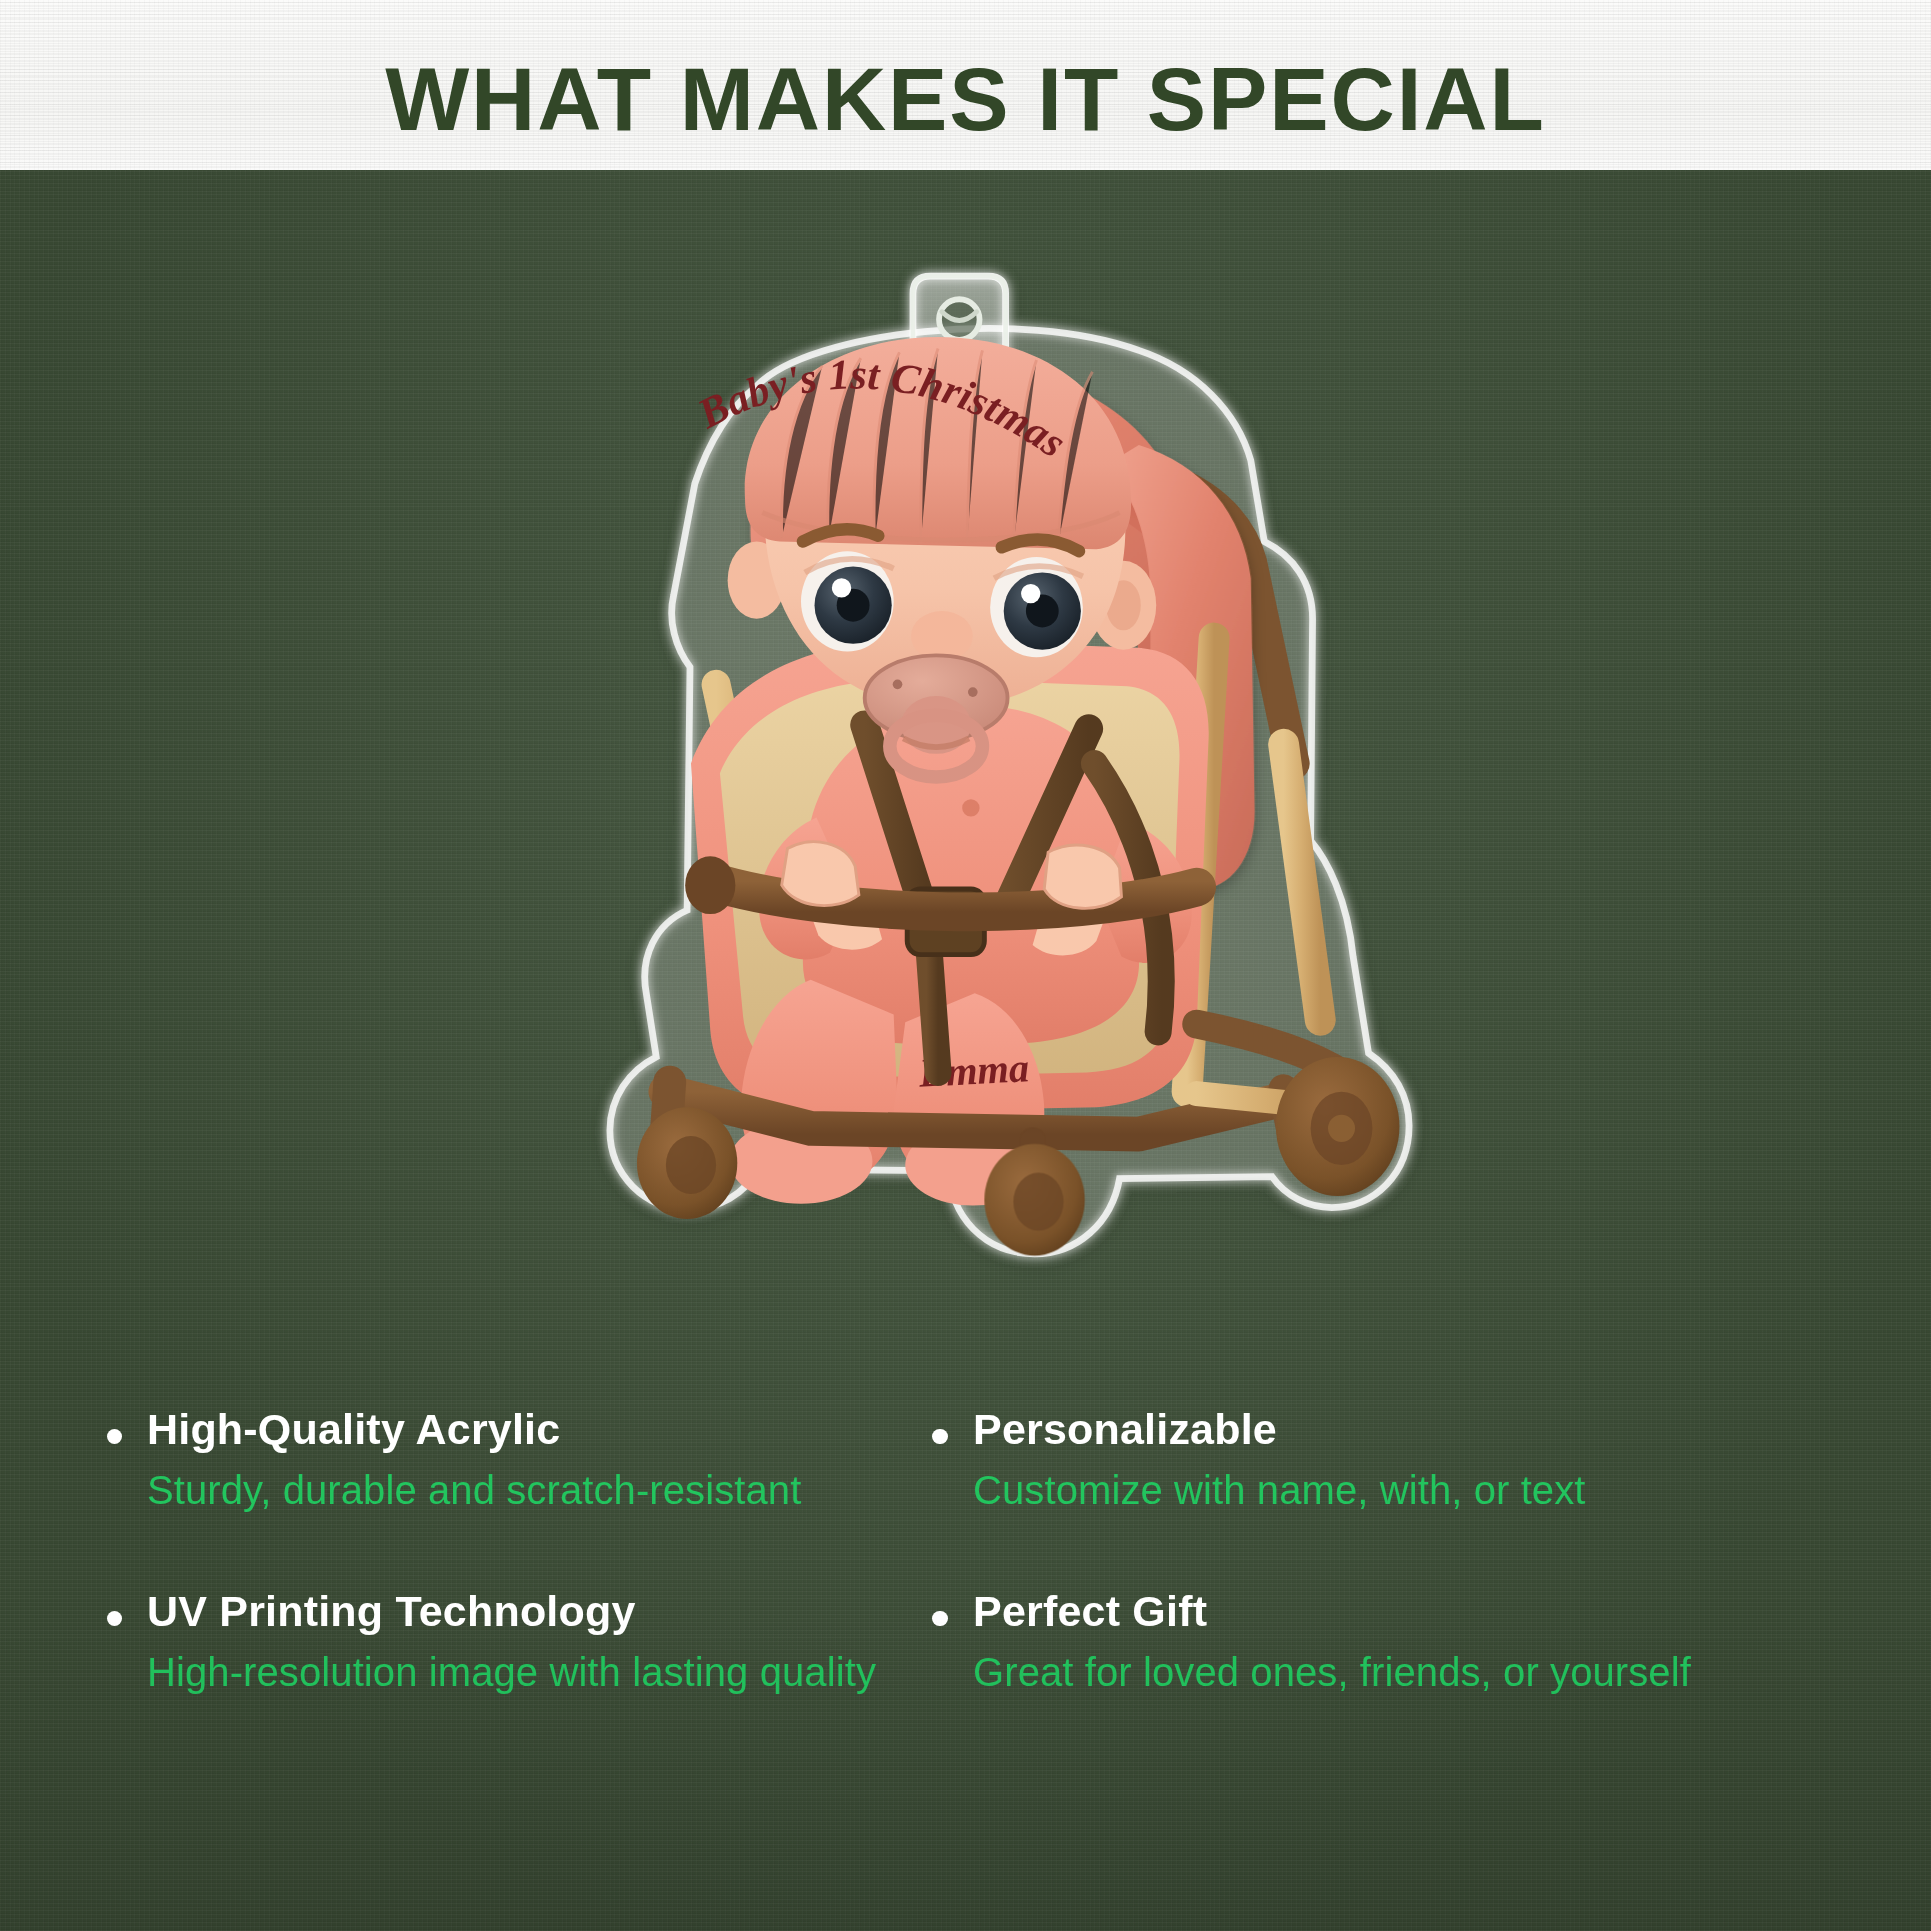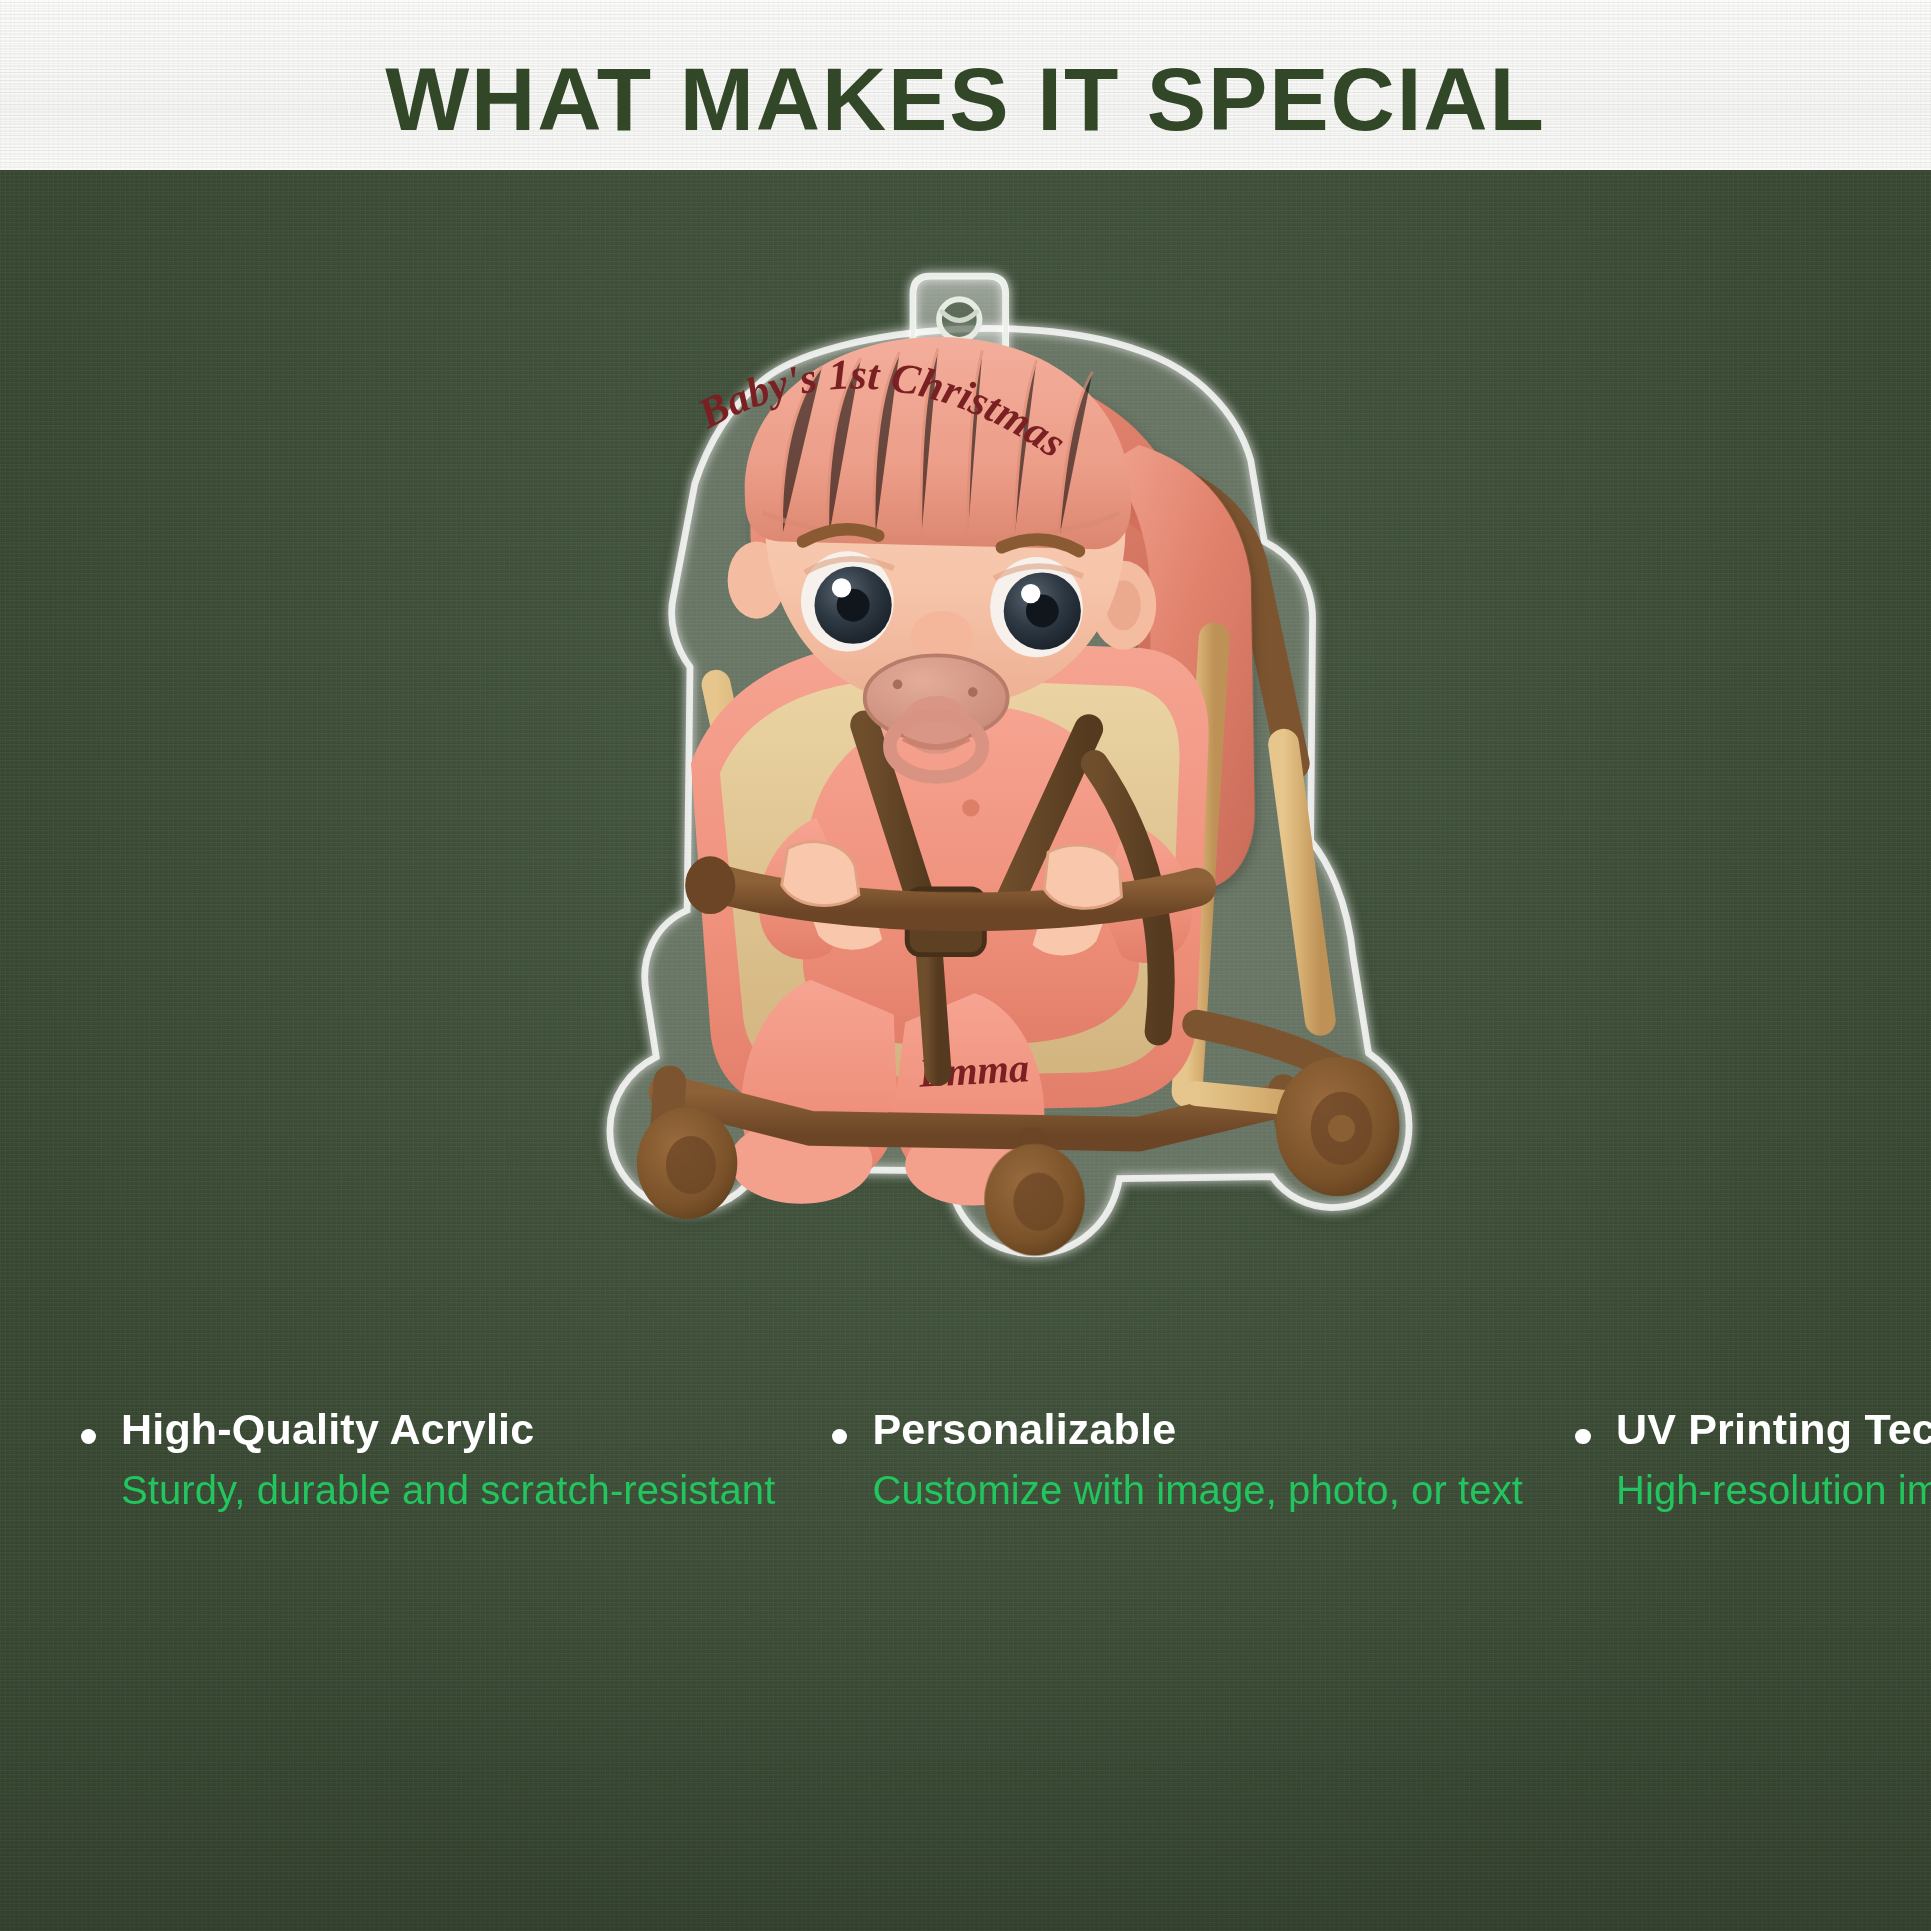--- a/index.html
+++ b/index.html
@@ -69,23 +69,23 @@
     left:521px; top:53px;            
     width:1004px; height:1110px;
   }
   #ornament svg { display:block; width:100%; height:100%; }
 
   
   #features {
     position:absolute;
     left:0; top:1236px;
     width:1638px;
-    padding:0 67px;
+    padding:0 93px;
     display:grid;
-    grid-template-columns:1fr 1fr 1fr 1fr;
+    grid-template-columns:1fr 1fr;
     grid-template-rows:auto auto;
     column-gap:39px;
     row-gap:75px;
   }
   .feature { position:relative; padding-left:54px; }
   .feature .bullet {
     position:absolute; left:13.5px; top:23px;
     width:15.4px; height:15.4px; border-radius:50%;
     background:#ffffff;
   }
@@ -428,21 +428,21 @@
 
       <div class="feature col-left">
         <span class="bullet"></span>
         <div class="ftitle">High-Quality Acrylic</div>
         <div class="fdesc">Sturdy, durable and scratch-resistant</div>
       </div>
 
       <div class="feature col-right">
         <span class="bullet"></span>
         <div class="ftitle">Personalizable</div>
-        <div class="fdesc">Customize with image, photo, or text</div>
+        <div class="fdesc">Customize with name, with, or text</div>
       </div>
 
       <div class="feature col-left">
         <span class="bullet"></span>
         <div class="ftitle">UV Printing Technology</div>
         <div class="fdesc">High-resolution image with lasting quality</div>
       </div>
 
       <div class="feature col-right">
         <span class="bullet"></span>

